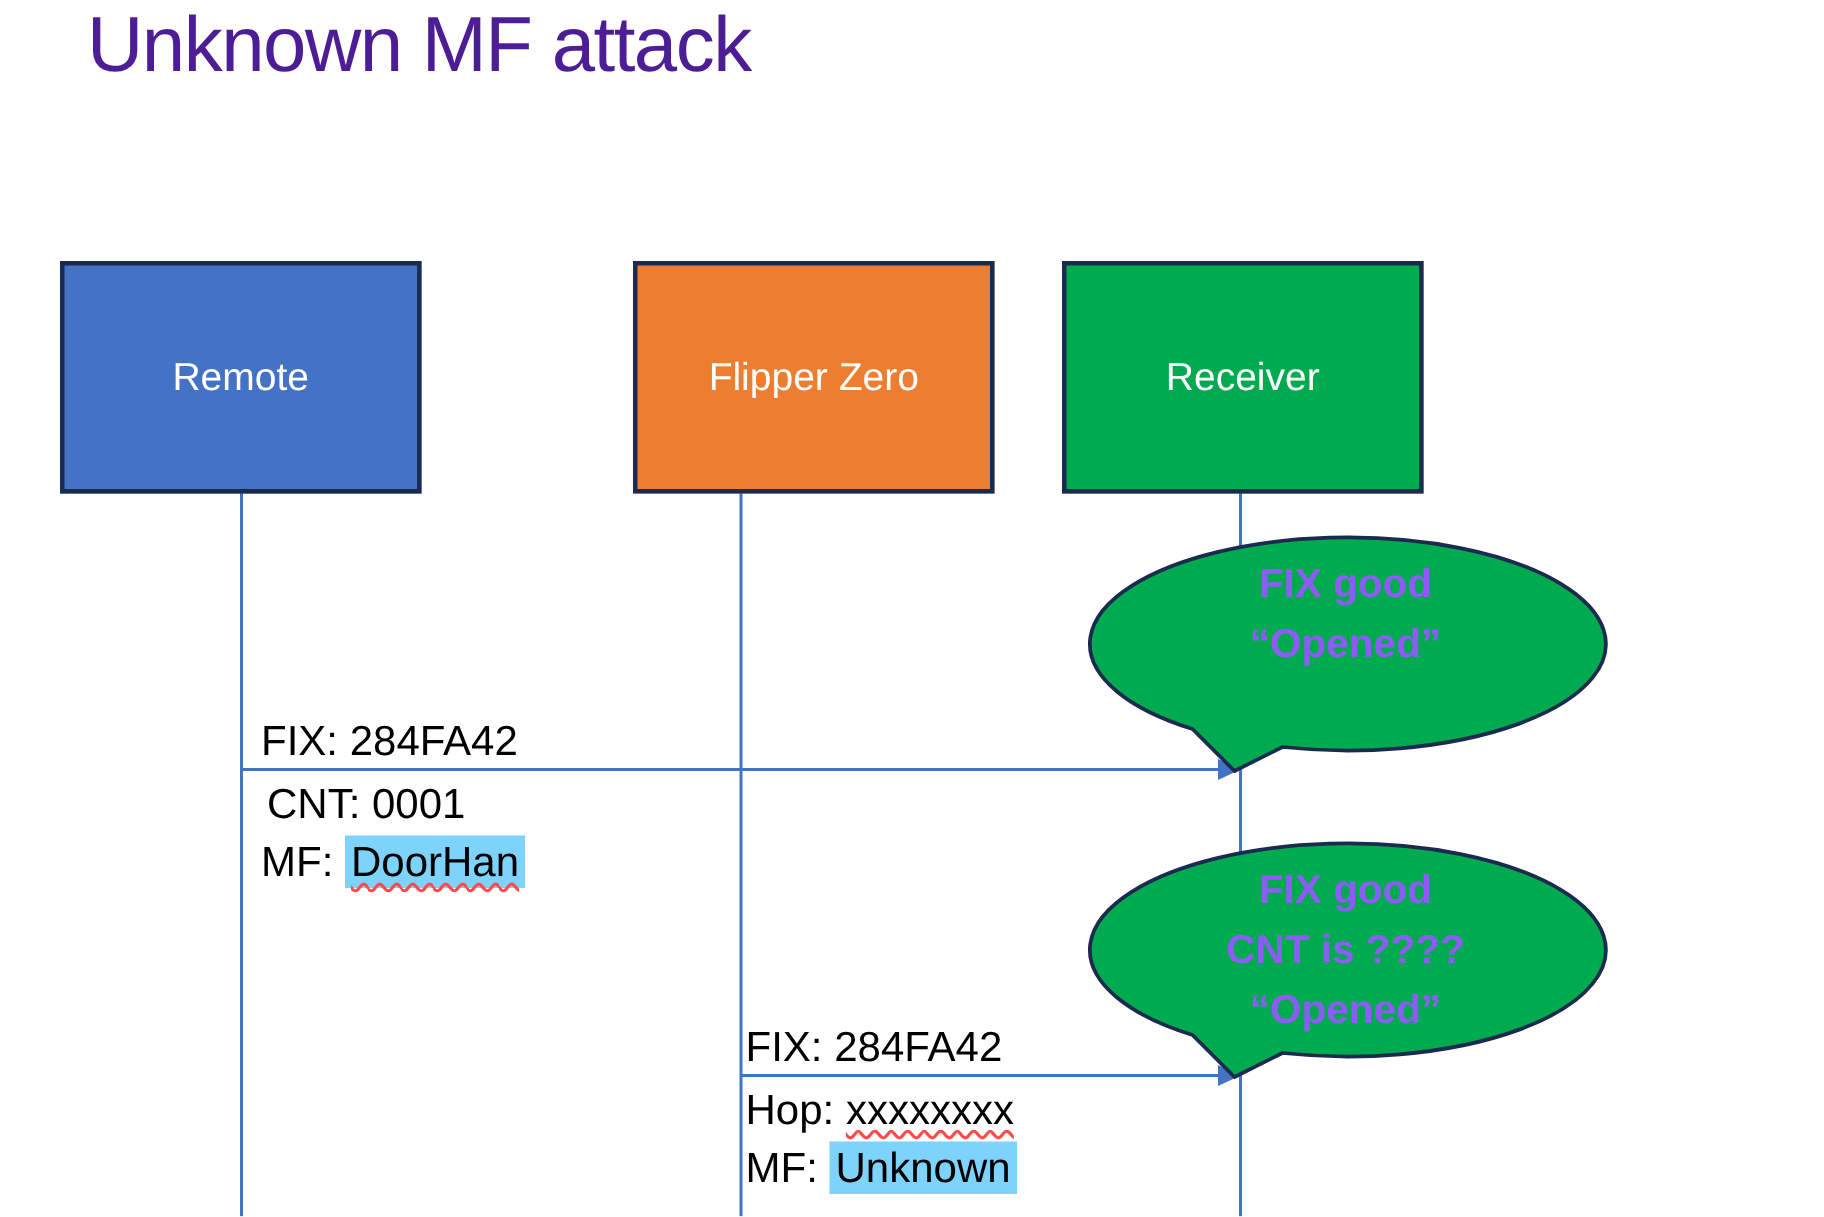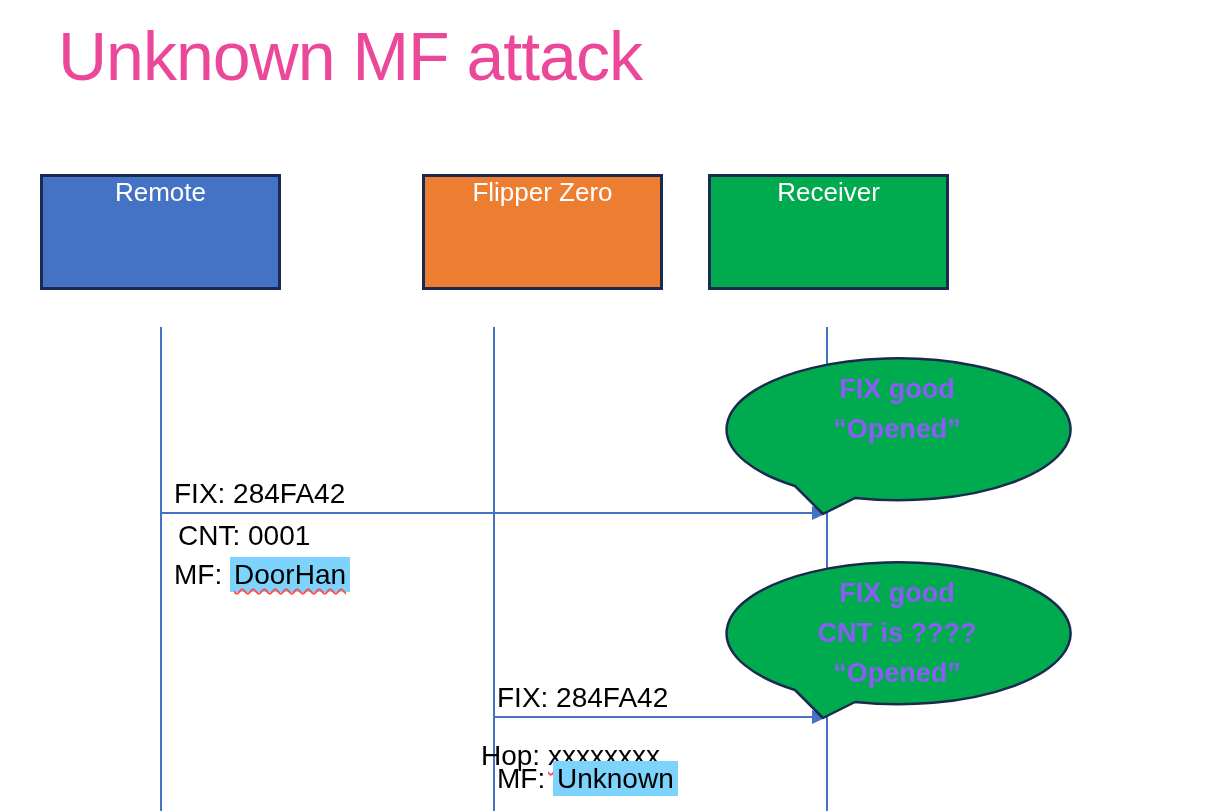--- a/index.html
+++ b/index.html
@@ -10,38 +10,39 @@
     background: #ffffff;
     overflow: hidden;
     font-family: "Liberation Sans", sans-serif;
     color: #000000;
   }
 
   
   .slide-title {
     position: absolute;
     left: 58px;
-    top: 16px;
-    font-size: 68px;
+    top: 0px;
+    font-size: 52px;
     line-height: 1.18;
     font-weight: 300;
     letter-spacing: -1px;
-    color: #ec4899;
+    color: #4c1d95;
     white-space: nowrap;
   }
 
   
   .actor {
     position: absolute;
     top: 174px;
     width: 241px;
-    height: 116px;
+    height: 155px;
     border: 3px solid #1B2B4F;
     box-sizing: border-box;
     display: flex;
+    align-items: center;
     justify-content: center;
     color: #ffffff;
     font-size: 26px;
     z-index: 3;
   }
   .actor-remote   { left: 40px;  background: #4472C4; }
   .actor-flipper  { left: 374px; background: #ED7D31; margin-left: 48px; }
   .actor-receiver { left: 708px; background: #00AB4F; }
 
   
@@ -83,21 +84,21 @@
     font-size: 28px;
     line-height: 34px;
     color: #000000;
     white-space: nowrap;
     z-index: 4;
   }
   .msg1-l1 { left: 174px; top: 477px; }
   .msg1-l2 { left: 178px; top: 519px; }
   .msg1-l3 { left: 174px; top: 558px; }
   .msg2-l1 { left: 497px; top: 681px; }
-  .msg2-l2 { left: 481px; top: 723px; margin-top: 16px; }
+  .msg2-l2 { left: 497px; top: 723px; }
   .msg2-l3 { left: 497px; top: 762px; }
 
   .hl {
     background: #7dd3fc;
     padding: 2px 4px;
   }
   .squiggle {
     text-decoration-line: underline;
     text-decoration-style: wavy;
     text-decoration-color: #FF4B4B;

